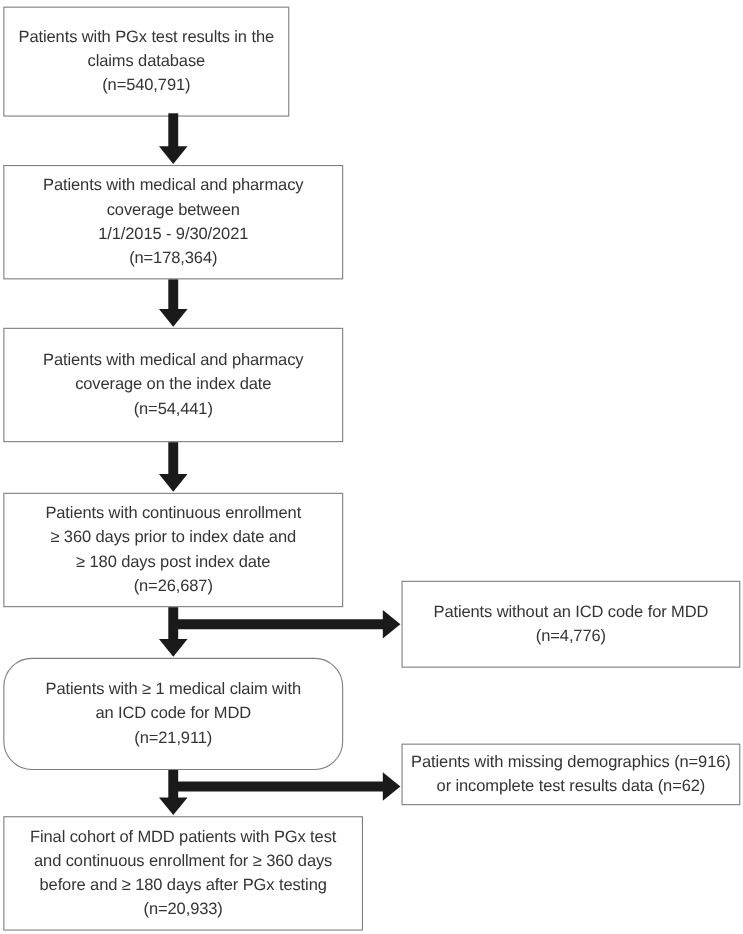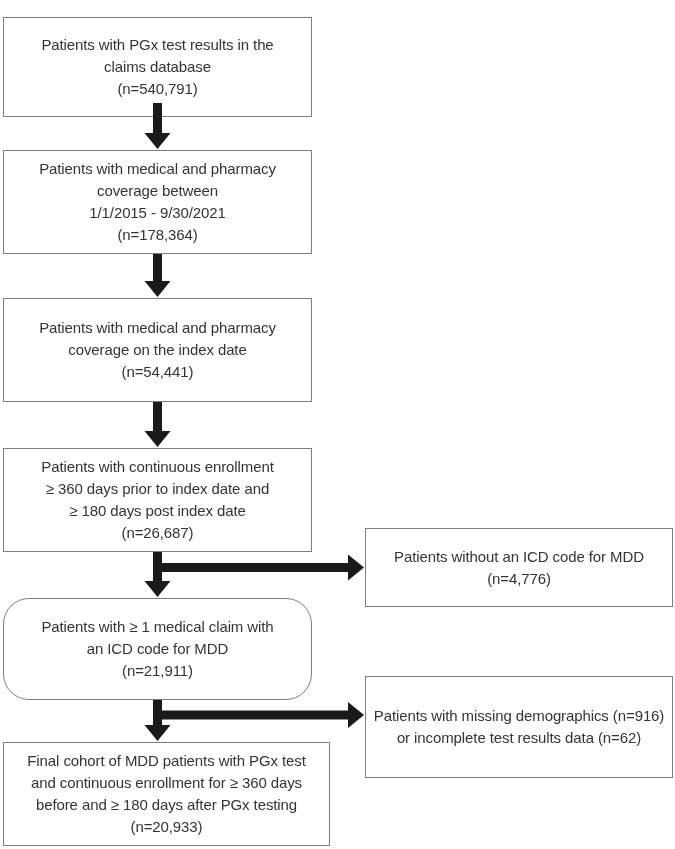--- a/index.html
+++ b/index.html
@@ -46,21 +46,21 @@
   .arrow-layer polygon {
     fill: #1a1a1a;
     stroke: none;
   }
 </style>
 </head>
 <body>
 
 <div class="canvas">
 
-  <div class="fbox" style="left:3px; top:17px; width:309px; height:100px;">
+  <div class="fbox" style="left:3px; top:6px; width:260px; height:100px;">
     <div class="btext">Patients with PGx test results in the
 claims database
 (n=540,791)</div>
   </div>
 
   <div class="fbox" style="left:3px; top:150px; width:309px; height:104px;">
     <div class="btext">Patients with medical and pharmacy
 coverage between
 1/1/2015 - 9/30/2021
 (n=178,364)</div>
@@ -90,21 +90,21 @@
 and continuous enrollment for ≥ 360 days
 before and ≥ 180 days after PGx testing
 (n=20,933)</div>
   </div>
 
   <div class="fbox" style="left:365px; top:528px; width:308px; height:79px;">
     <div class="btext">Patients without an ICD code for MDD
 (n=4,776)</div>
   </div>
 
-  <div class="fbox" style="left:365px; top:676px; width:308px; height:102px;">
+  <div class="fbox" style="left:365px; top:676px; width:308px; height:56px;">
     <div class="btext">Patients with missing demographics (n=916)
 or incomplete test results data (n=62)</div>
   </div>
 
   <svg class="arrow-layer" width="675" height="849" viewBox="0 0 675 849">
 
     <g>
       <line x1="157.5" y1="103" x2="157.5" y2="134.5"></line>
       <polygon points="144.5,133 170.5,133 157.5,149"></polygon>
     </g>

